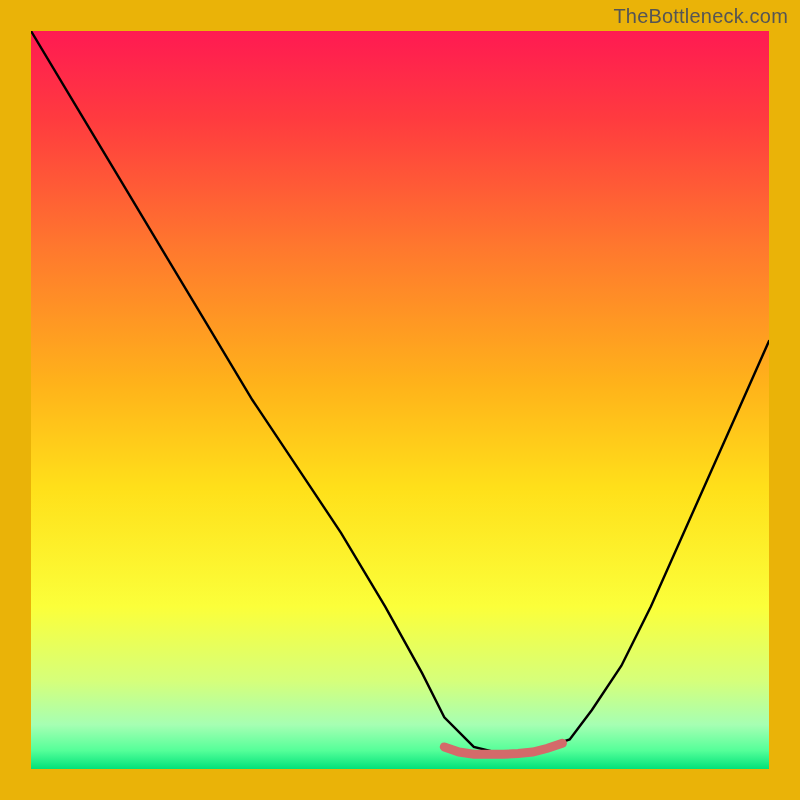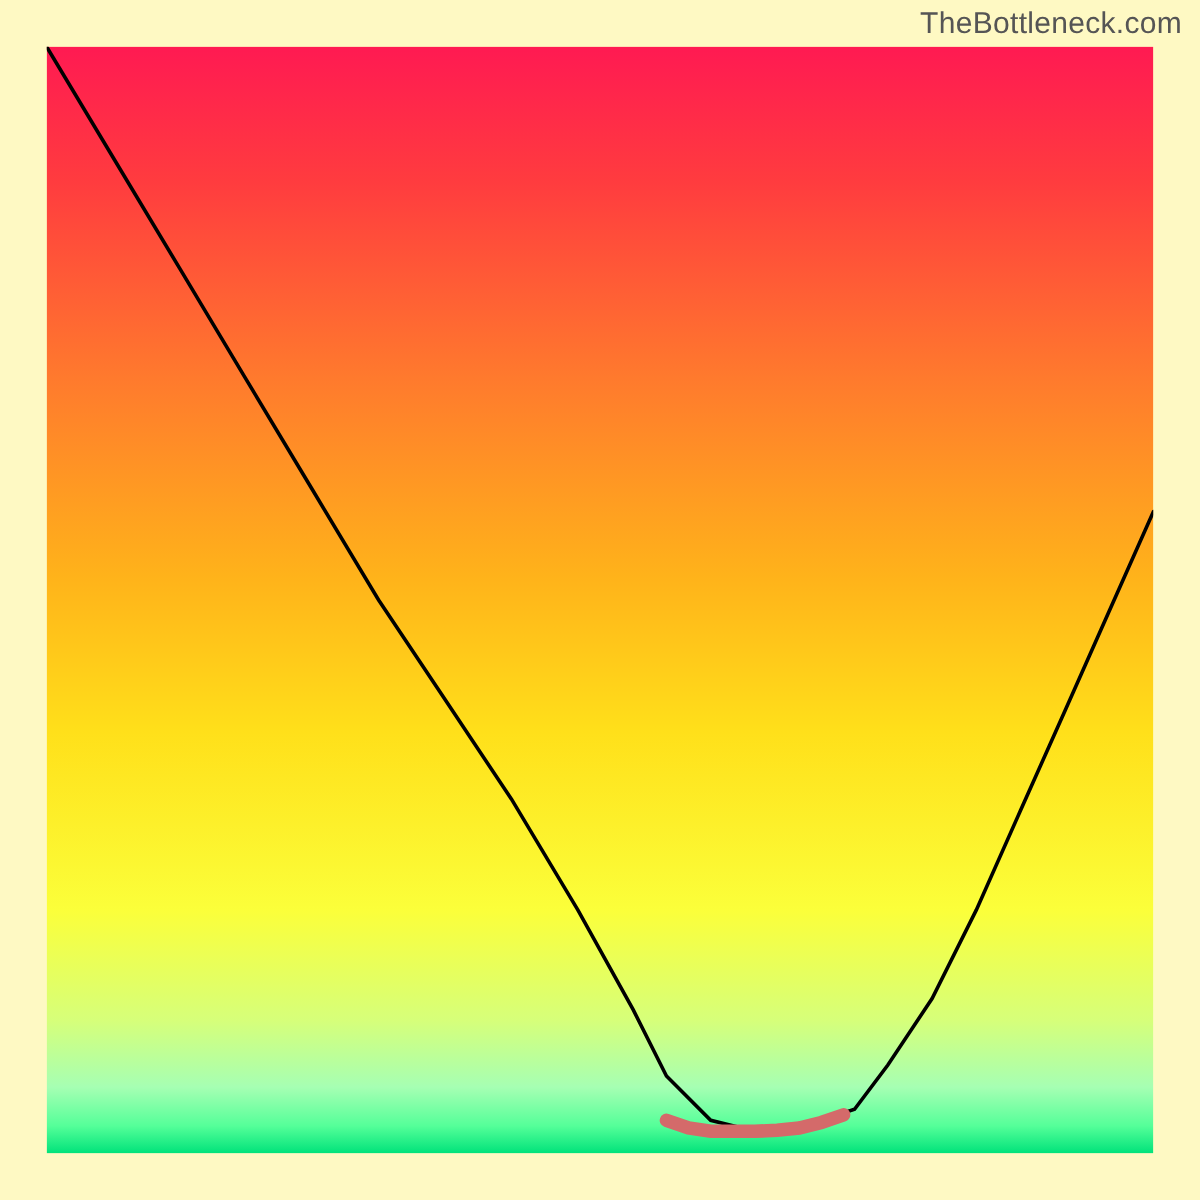--- a/index.html
+++ b/index.html
@@ -8,21 +8,21 @@
     width: 800px;
     height: 800px;
     overflow: hidden;
     background: #000;
     font-family: Arial, Helvetica, sans-serif;
   }
   .frame {
     position: relative;
     width: 800px;
     height: 800px;
-    background: #fef9c3;
+    background: #eab308;
   }
   .plot-area {
     position: absolute;
     left: 31px;
     top: 31px;
     width: 738px;
     height: 738px;
     overflow: hidden;
   }
   .gradient-bg {

